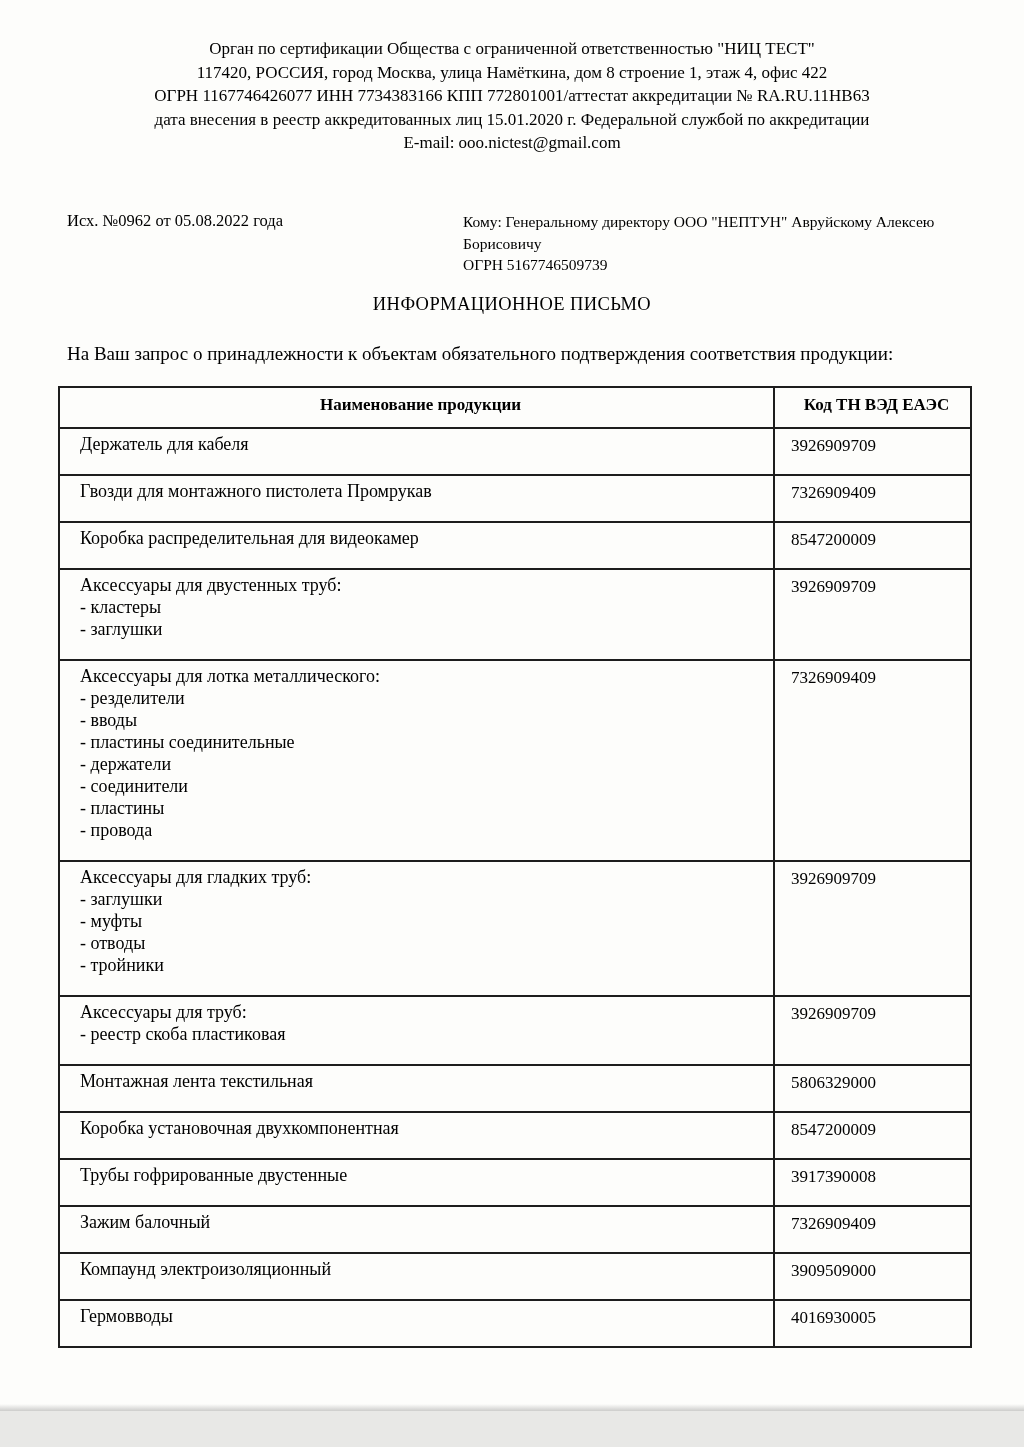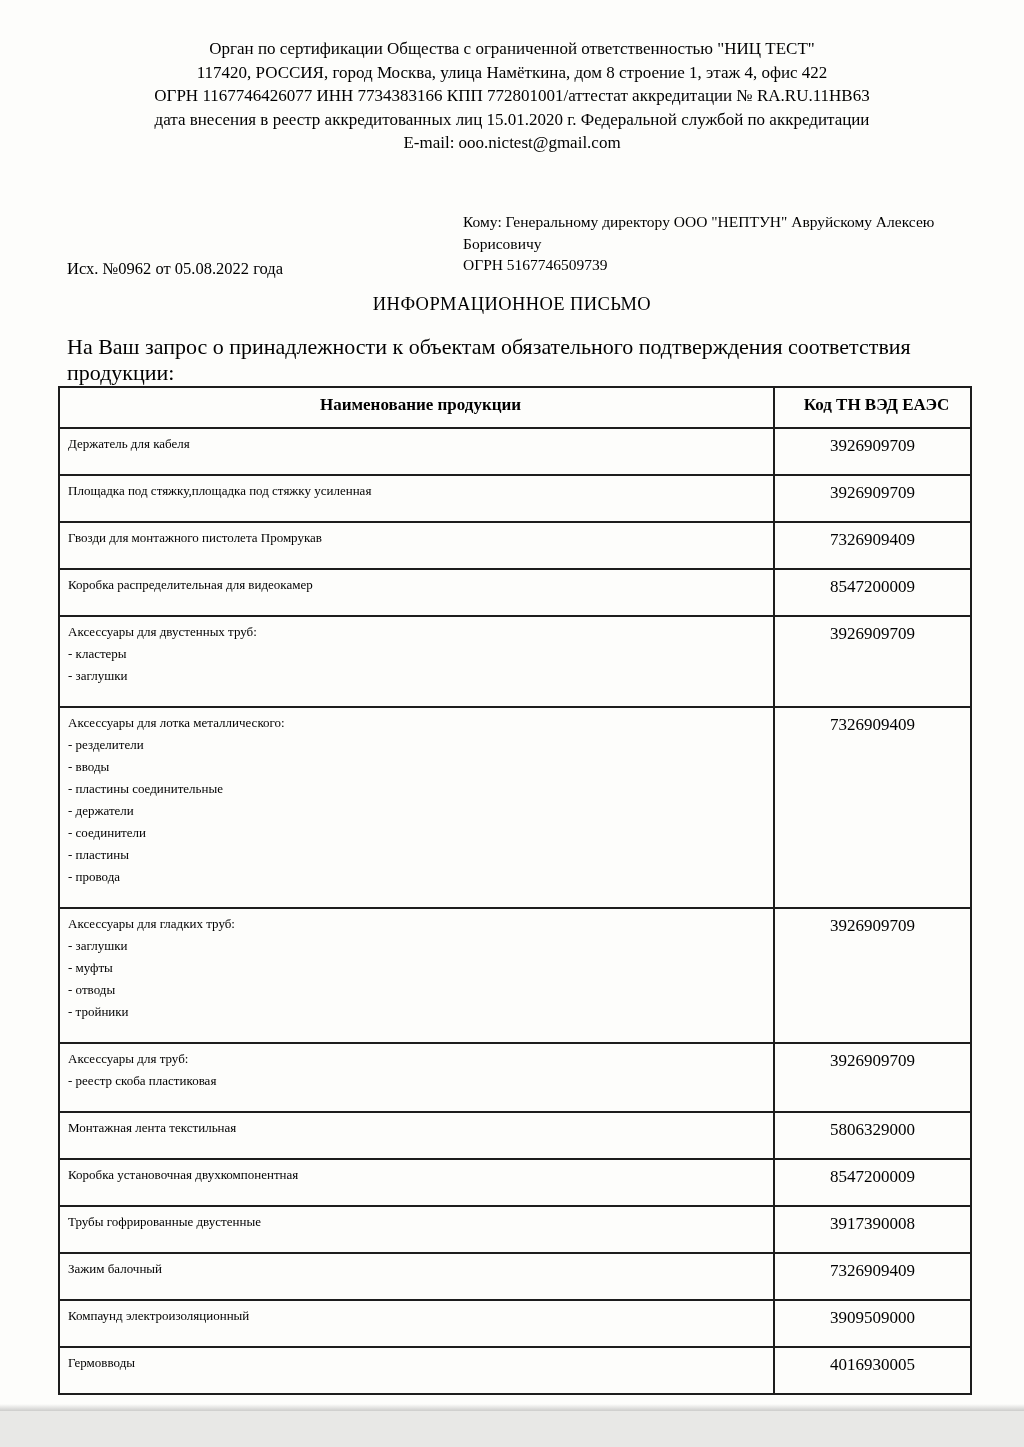--- a/index.html
+++ b/index.html
@@ -21,66 +21,64 @@
     background:linear-gradient(to bottom, rgba(0,0,0,0), rgba(60,60,60,0.25));
   }
   .letterhead {
     position:absolute; top:37px; left:60px; right:60px;
     text-align:center;
     font-size:17px; line-height:23.5px;
   }
   .meta-out {
     position:absolute; left:67px; top:211px;
     font-size:16.5px;
-    margin-top:48px;
   }
   .meta-to {
     position:absolute; left:443px; top:211px; width:487px;
     font-size:15.5px; line-height:21.5px;
     white-space:pre-line;
     margin-left:20px;
   }
   .doc-title {
     position:absolute; top:294px; left:0; width:100%;
     text-align:center;
     font-weight:normal; font-size:18.5px; letter-spacing:0.4px;
   }
   .intro {
-    position:absolute; left:67px; top:334px; right:56px;
-    font-size:22px;
+    position:absolute; left:67px; top:343px; right:56px;
+    font-size:19px;
   }
   table.products {
     position:absolute; left:58px; top:386px;
     width:880px;
     border-collapse:collapse;
     table-layout:fixed;
   }
   table.products th, table.products td {
     border:2px solid #1d1d1d;
   }
   th.col-name { width:697px; }
   th.col-code { width:179px;margin-top:24px; }
   table.products th {
     font-size:17px; font-weight:bold;
     text-align:center;
     padding:7px 4px 12px 12px;
     vertical-align:top;
   }
   td.name-cell {
-    font-size:13px; line-height:22px;
-    padding:4px 8px 19px 8px;
+    font-size:18px; line-height:22px;
+    padding:4px 8px 19px 20px;
     vertical-align:top;
     white-space:pre-line;
     margin-top:40px;
   }
   td.code-cell {
     font-size:17px;
-    text-align:center;
     vertical-align:top;
-    padding:7px 4px;
+    padding:7px 16px;
   }
 </style>
 </head>
 <body>
 
 <div class="page">
 
   <div class="letterhead">
     <div>Орган по сертификации Общества с ограниченной ответственностью "НИЦ ТЕСТ"</div>
     <div>117420, РОССИЯ, город Москва, улица Намёткина, дом 8 строение 1, этаж 4, офис 422</div>
@@ -101,24 +99,20 @@
   <table class="products">
     <thead>
       <tr>
         <th class="col-name">Наименование продукции</th>
         <th class="col-code">Код ТН ВЭД ЕАЭС</th>
       </tr>
     </thead>
     <tbody>
       <tr>
         <td class="name-cell">Держатель для кабеля</td>
-        <td class="code-cell">3926909709</td>
-      </tr>
-      <tr>
-        <td class="name-cell">Площадка под стяжку,площадка под стяжку усиленная</td>
         <td class="code-cell">3926909709</td>
       </tr>
       <tr>
         <td class="name-cell">Гвозди для монтажного пистолета Промрукав</td>
         <td class="code-cell">7326909409</td>
       </tr>
       <tr>
         <td class="name-cell">Коробка распределительная для видеокамер</td>
         <td class="code-cell">8547200009</td>
       </tr>

